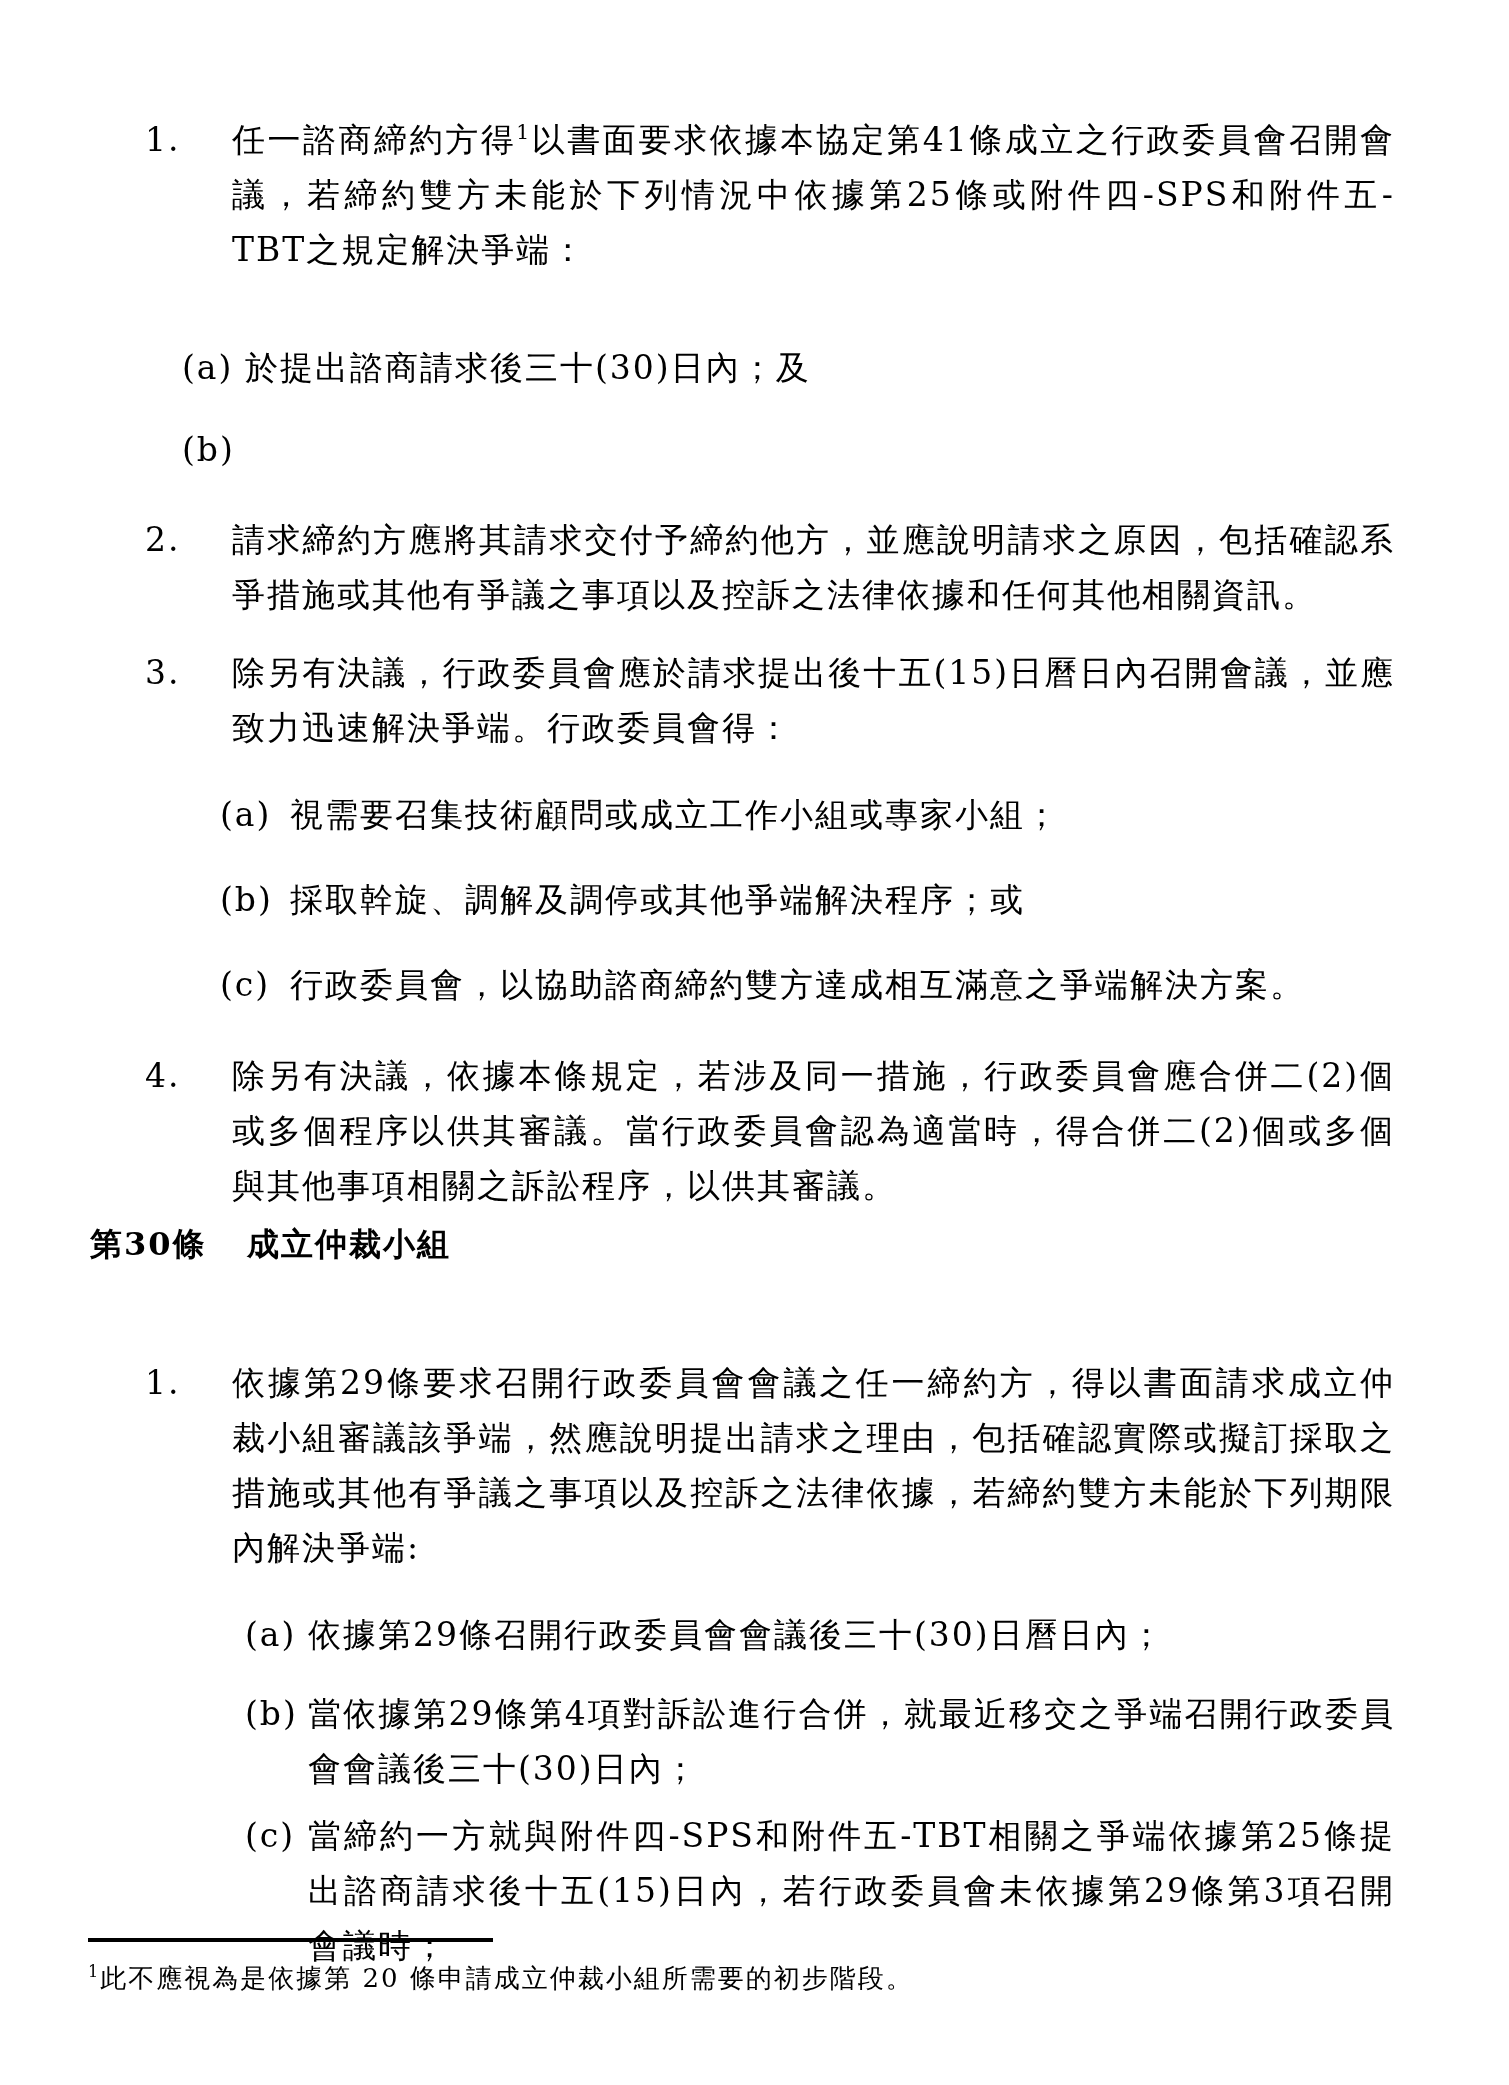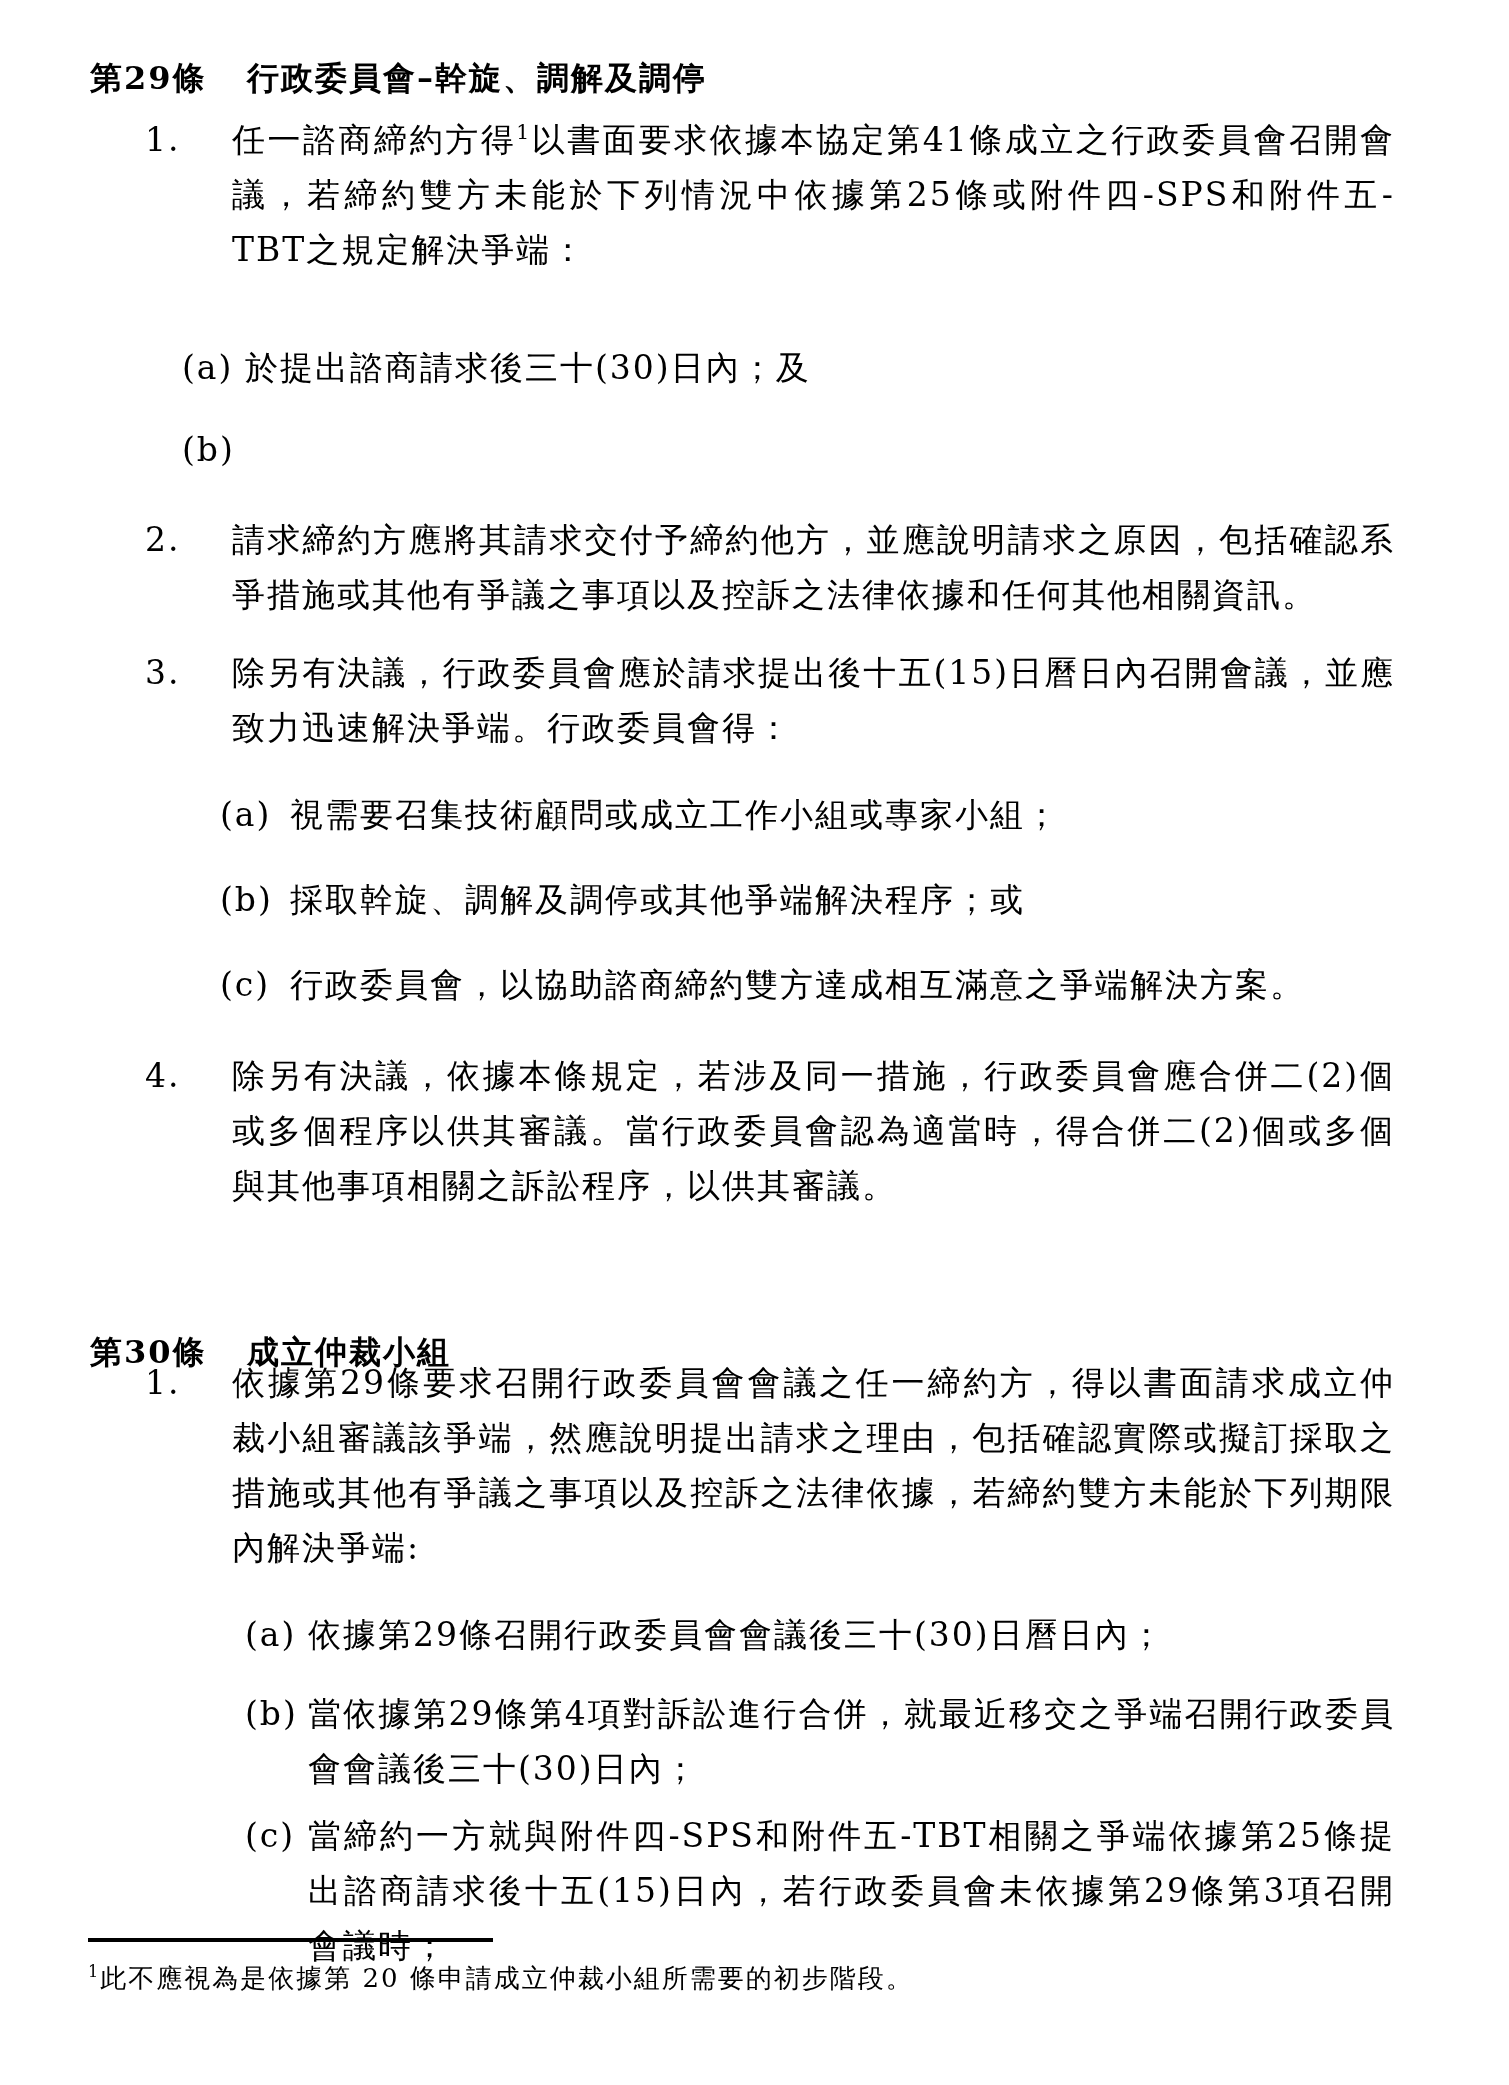--- a/index.html
+++ b/index.html
@@ -66,24 +66,20 @@
     font-size: 26px;
     line-height: 40px;
     letter-spacing: 2px;
   }
 </style>
 </head>
 <body>
 
 <div class="page">
 
-  <div class="heading" style="top: 58px;">
-    <span class="h-num">第29條</span>
-    <span class="h-title">行政委員會–幹旋、調解及調停</span>
-  </div>
 
   <div class="para lvl1" style="top: 112px;">
     <span class="marker">1.</span>
     <span class="ptext"><span>任一諮商締約方得</span><sup>1</sup><span>以書面要求依據本協定第41條成立之行政委員會召開會議，若締約雙方未能於下列情況中依據第25條或附件四-SPS和附件五-TBT之規定解決爭端：</span></span>
   </div>
 
   <div class="para lvl2a" style="top: 340px;">
     <span class="marker">(a)</span>
     <span class="ptext">於提出諮商請求後三十(30)日內；及</span>
   </div>
@@ -112,21 +108,21 @@
   <div class="para lvl2b" style="top: 957px;">
     <span class="marker">(c)</span>
     <span class="ptext">行政委員會，以協助諮商締約雙方達成相互滿意之爭端解決方案。</span>
   </div>
 
   <div class="para lvl1" style="top: 1048px;">
     <span class="marker">4.</span>
     <span class="ptext">除另有決議，依據本條規定，若涉及同一措施，行政委員會應合併二(2)個或多個程序以供其審議。當行政委員會認為適當時，得合併二(2)個或多個與其他事項相關之訴訟程序，以供其審議。</span>
   </div>
 
-  <div class="heading" style="top: 1332px;">
+  <div class="heading" style="top: 1224px;">
     <span class="h-num">第30條</span>
     <span class="h-title">成立仲裁小組</span>
   </div>
 
   <div class="para lvl1" style="top: 1355px;">
     <span class="marker">1.</span>
     <span class="ptext">依據第29條要求召開行政委員會會議之任一締約方，得以書面請求成立仲裁小組審議該爭端，然應說明提出請求之理由，包括確認實際或擬訂採取之措施或其他有爭議之事項以及控訴之法律依據，若締約雙方未能於下列期限內解決爭端:</span>
   </div>
 
   <div class="para lvl2c" style="top: 1607px;">

